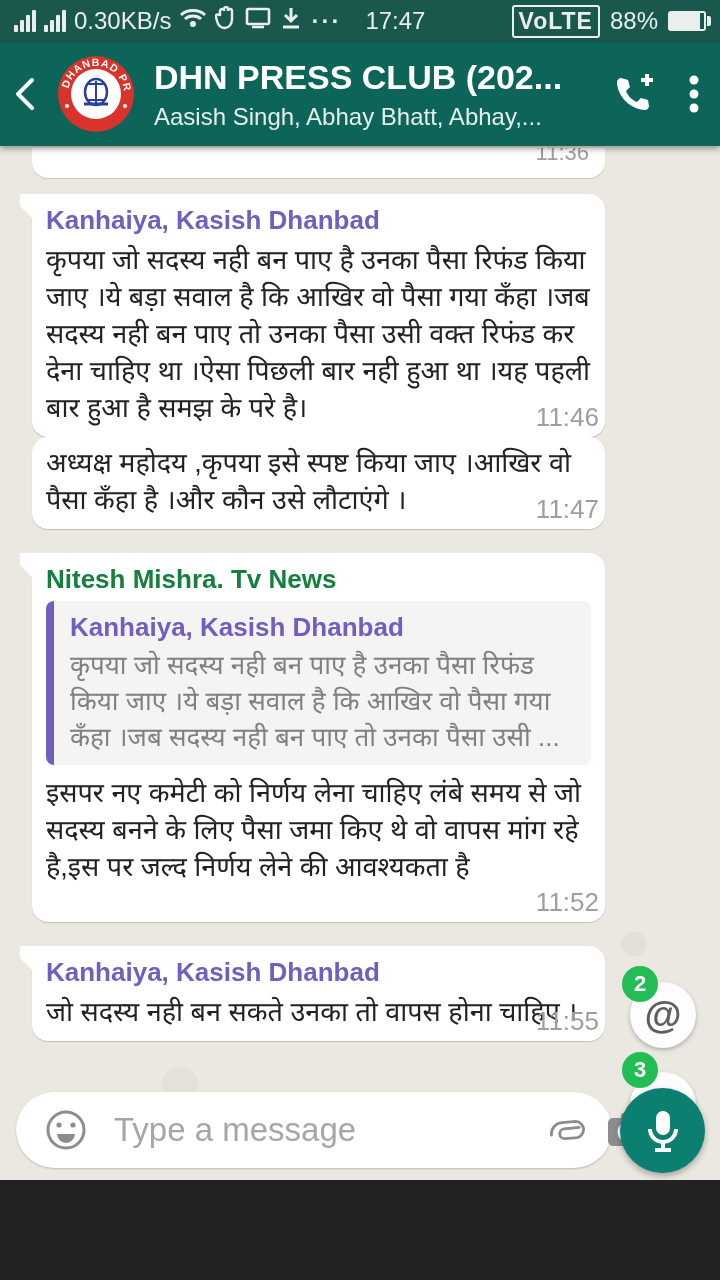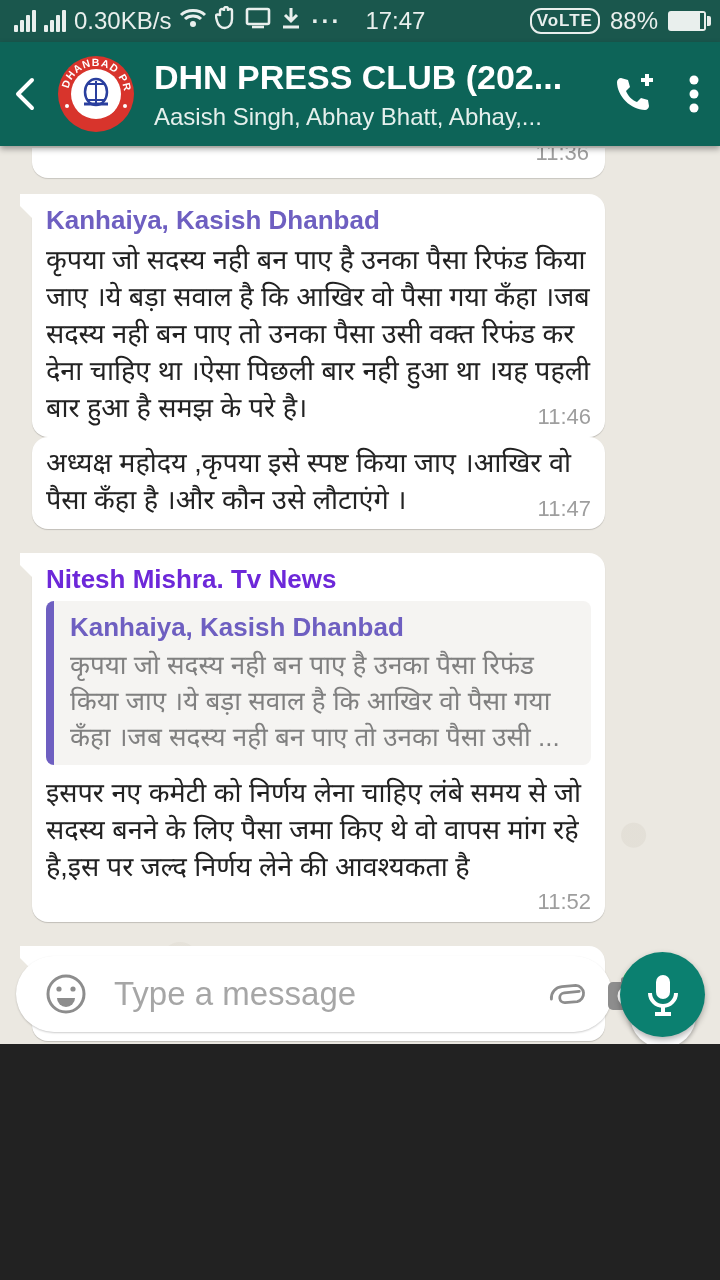--- a/index.html
+++ b/index.html
@@ -1,32 +1,32 @@
 <!DOCTYPE html>
 <html><head>
 <meta charset="utf-8">
 <style>
   html,body{margin:0;padding:0;background:#222;}
-  .phone{position:relative;width:720px;height:1044px;margin:0 auto;overflow:hidden;
+  .phone{position:relative;width:720px;height:1180px;margin:0 auto;overflow:hidden;
          font-family:"Liberation Sans","DejaVu Sans",sans-serif;
          background:
            radial-gradient(circle at 15% 20%, rgba(160,150,130,.10) 0 14px, transparent 15px),
            radial-gradient(circle at 70% 35%, rgba(160,150,130,.09) 0 20px, transparent 21px),
            radial-gradient(circle at 40% 70%, rgba(160,150,130,.08) 0 16px, transparent 17px),
            radial-gradient(circle at 88% 80%, rgba(160,150,130,.10) 0 12px, transparent 13px),
            radial-gradient(circle at 25% 92%, rgba(160,150,130,.08) 0 18px, transparent 19px),
            #ebe8e1;}
   
   .statusbar{position:absolute;left:0;top:0;width:720px;height:42px;background:#1a574d;
              display:flex;align-items:center;color:#e9efed;font-size:24px;padding:0 14px;box-sizing:border-box;gap:8px;}
   .sb-left{display:flex;align-items:center;gap:8px;flex:1;}
   .sb-right{display:flex;align-items:center;gap:10px;}
   .sig{display:flex;align-items:flex-end;gap:2px;height:22px;}
   .sig i{display:block;width:4px;background:#e9efed;border-radius:1px;}
-  .volte{border:2px solid #e9efed;border-radius:11px;font-size:17px;font-weight:bold;padding:1px 5px;letter-spacing:1px;}
+  .volte{border:2px solid #e9efed;border-radius:3px;font-size:23px;font-weight:bold;padding:1px 5px;letter-spacing:1px;}
   .batt{position:relative;width:38px;height:20px;background:#e9efed;border-radius:3px;}
   .batt:after{content:"";position:absolute;right:-5px;top:5px;width:4px;height:10px;background:#e9efed;border-radius:0 2px 2px 0;}
   .batt .lvl{position:absolute;right:2px;top:2px;bottom:2px;width:4px;background:#1a574d;}
   
   .header{position:absolute;left:0;top:42px;width:720px;height:104px;background:#0d6458;
           display:flex;align-items:center;box-shadow:0 3px 6px rgba(0,0,0,.35);z-index:5;}
   .back{width:56px;height:70px;display:flex;align-items:center;justify-content:center;}
   .avatar{width:80px;height:80px;border-radius:50%;overflow:hidden;flex:0 0 auto;}
   .htext{flex:1;margin-left:18px;overflow:hidden;}
   .htitle{color:#fff;font-size:34px;font-weight:bold;white-space:nowrap;overflow:hidden;}
@@ -41,21 +41,21 @@
   .msg.tail{border-top-left-radius:0;}
   .msg.tail:before{content:"";position:absolute;left:-12px;top:0;border:12px solid transparent;
                    border-top-color:#fff;border-right-color:#fff;border-left-width:0;}
   .partial{width:573px;height:30px;background:#fff;border-radius:0 0 16px 16px;
            box-shadow:0 1px 1px rgba(0,0,0,.15);overflow:hidden;position:relative;}
   .partial .ptime{position:absolute;right:16px;top:-8px;color:#9e9e9e;font-size:22px;}
   .sender{font-size:26px;font-weight:bold;line-height:32px;margin:2px 0 6px 0;display:block;}
   .quote{background:#f5f4f2;border-radius:8px;padding:8px 14px 10px 16px;margin:4px 0 10px 0;
          border-left:8px solid #999;color:#808080;font-size:26px;line-height:36px;}
   .qauthor{font-weight:bold;display:block;margin-bottom:2px;font-size:26px;}
-  .mtime{position:absolute;right:14px;bottom:8px;color:#9e9e9e;font-size:22px;line-height:24px;}
+  .mtime{position:absolute;right:6px;bottom:8px;color:#9e9e9e;font-size:26px;line-height:24px;}
   .body{word-wrap:break-word;}
   .pad-time{padding-bottom:26px;}
   
   .fab-mini{position:absolute;width:66px;height:66px;border-radius:50%;background:#fdfdfd;
             box-shadow:0 2px 4px rgba(0,0,0,.25);display:flex;align-items:center;justify-content:center;z-index:6;}
   .badge{position:absolute;width:36px;height:36px;border-radius:50%;background:#22bd55;color:#fff;
          font-size:22px;font-weight:bold;display:flex;align-items:center;justify-content:center;z-index:7;}
   .at-sym{font-size:38px;color:#5f5f5f;font-weight:bold;}
   
   .composer{position:absolute;left:0;bottom:0;width:720px;height:96px;z-index:8;}
@@ -167,21 +167,21 @@
     <div class="msg tail" style="margin-top: 16px;">
           <span class="sender" style="color: rgb(110, 95, 193);">Kanhaiya, Kasish Dhanbad</span>
           <div class="body">कृपया जो सदस्य नही बन पाए है उनका पैसा रिफंड किया जाए ।ये बड़ा सवाल है कि आखिर वो पैसा गया कँहा ।जब सदस्य नही बन पाए तो उनका पैसा उसी वक्त रिफंड कर देना चाहिए था ।ऐसा पिछली बार नही हुआ था ।यह पहली बार हुआ है समझ के परे है।</div>
           <span class="mtime">11:46</span>
         </div>
         <div class="msg" style="margin-top: 0;">
           <div class="body">अध्यक्ष महोदय ,कृपया इसे स्पष्ट किया जाए ।आखिर वो पैसा कँहा है ।और कौन उसे लौटाएंगे ।</div>
           <span class="mtime">11:47</span>
         </div>
         <div class="msg tail" style="margin-top: 24px;">
-          <span class="sender" style="color: #6d28d9;">Nitesh Mishra. Tv News</span>
+          <span class="sender" style="color: #15803d;">Nitesh Mishra. Tv News</span>
           <div class="quote" style="border-left-color: rgb(110, 95, 193);">
             <span class="qauthor" style="color: rgb(110, 95, 193);">Kanhaiya, Kasish Dhanbad</span>
             <div>कृपया जो सदस्य नही बन पाए है उनका पैसा रिफंड किया जाए ।ये बड़ा सवाल है कि आखिर वो पैसा गया कँहा ।जब सदस्य नही बन पाए तो उनका पैसा उसी ...</div>
           </div>
           <div class="body pad-time">इसपर नए कमेटी को निर्णय लेना चाहिए लंबे समय से जो सदस्य बनने के लिए पैसा जमा किए थे वो वापस मांग रहे है,इस पर जल्द निर्णय लेने की आवश्यकता है</div>
           <span class="mtime">11:52</span>
         </div>
         <div class="msg tail" style="margin-top: 24px;">
           <span class="sender" style="color: rgb(110, 95, 193);">Kanhaiya, Kasish Dhanbad</span>
           <div class="body">जो सदस्य नही बन सकते उनका तो वापस होना चाहिए ।</div>

